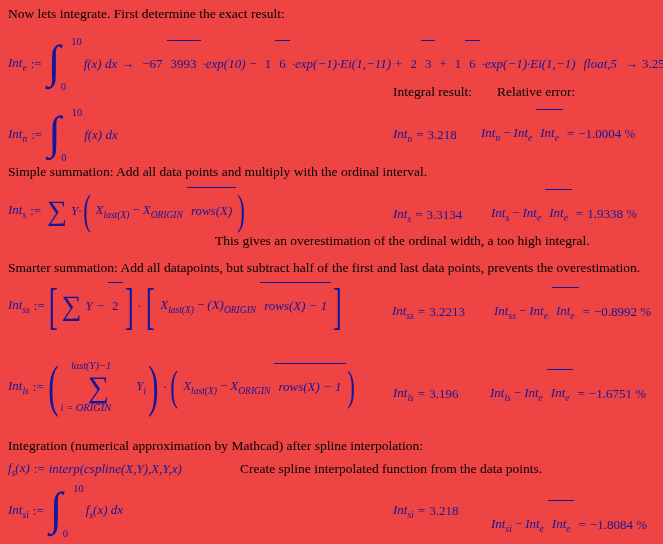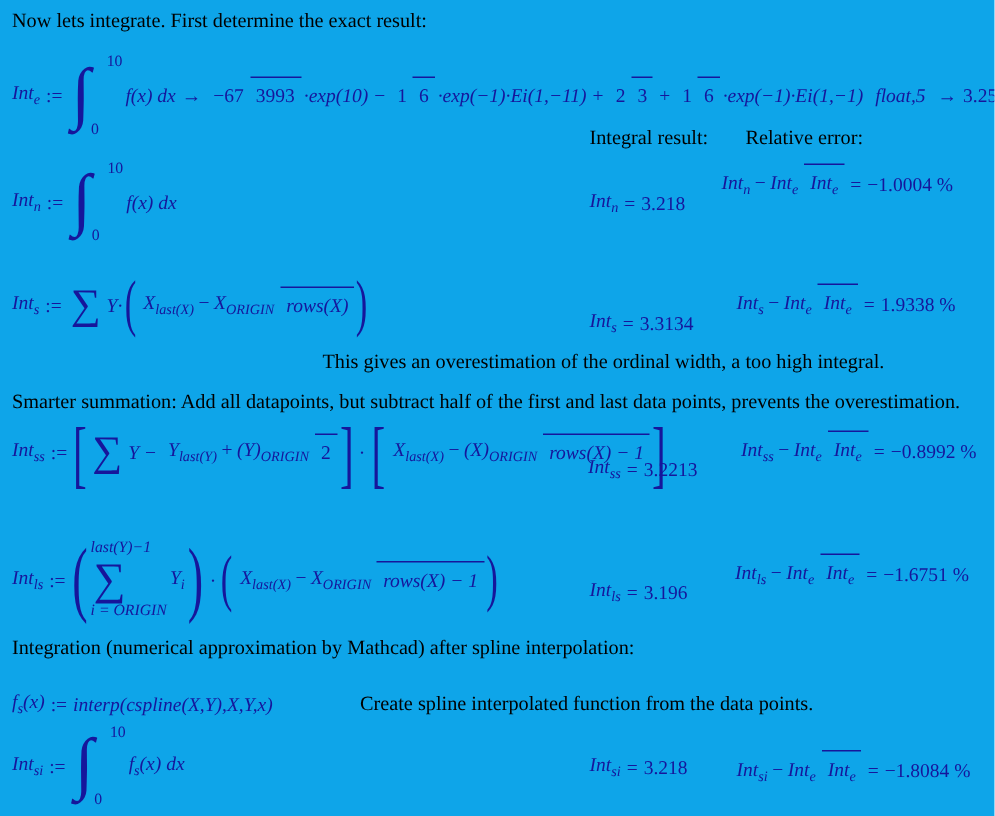--- a/index.html
+++ b/index.html
@@ -1,41 +1,41 @@
 <!DOCTYPE html>
 <html><head>
 <meta charset="utf-8">
 <style>
   html,body { margin:0; padding:0; background:#fff; }
   .page {
-    position:relative; width:663px; height:544px; background:#0ea5e9;
+    position:relative; width:663px; height:544px; background:#ef4444;
     font-family:"Liberation Serif", serif; font-size:13.5px; color:#000;
     overflow:hidden;
   }
   .region { position:absolute; white-space:nowrap; }
   .text { color:#000; }
   .math { font-size:13px; }
   .mrow { display:inline-flex; align-items:center; gap:2px; }
   .mrow i { font-style:italic; }
   .op { padding:0 2px; }
   .val { font-style:normal; }
   sub { font-size:9.5px; font-style:italic; line-height:1; }
   
   .frac { display:inline-flex; flex-direction:row; align-items:center; text-align:center; line-height:1.25; }
   .frac .num { display:block; padding:0 4px; }
-  .frac .den { display:block; padding:4px 4px; border-top:1px solid currentColor; }
+  .frac .den { display:block; padding:15px 4px; border-top:1px solid currentColor; }
   .frac .o { margin:0 3px; }
   
   .intg { position:relative; display:inline-block; width:36px; height:56px; font-style:normal; flex:0 0 auto; }
   .intg-sign { position:absolute; left:2px; top:-2px; font-size:46px; line-height:56px; font-style:normal; }
   .intg-up { position:absolute; right:0px; top:0px; font-size:10.5px; font-style:normal; }
   .intg-lo { position:absolute; left:15px; bottom:0px; font-size:10.5px; font-style:normal; }
   
   .sum { font-size:28px; font-style:normal; line-height:1; padding:0 2px; }
-  .sumlim { display:inline-flex; flex-direction:column; align-items:flex-start; line-height:1.1; }
+  .sumlim { display:inline-flex; flex-direction:column; align-items:flex-end; line-height:1.1; }
   .sumlim .lim { font-size:10.5px; font-style:italic; }
   .sumlim .sum { font-size:30px; }
   
   .fence { display:inline-block; font-style:normal; font-weight:100; line-height:.8;
            transform:scaleX(.55); transform-origin:center; margin:0 -4px; }
   .f42 { font-size:42px; } .f50 { font-size:50px; } .f56 { font-size:56px; }
 </style>
 </head>
 <body>
 
@@ -115,20 +115,21 @@
         </span>
         <span class="den">
           <i>Int</i><sub>e</sub>
         </span>
       </span>
       <span class="op">=</span>
       <span class="val">−1.0004 %</span>
     </span>
   </div>
 
+  <div class="region text" style="left: 8px; top: 164px; color: rgb(0, 0, 0);">Simple summation: Add all data points and multiply with the ordinal interval.</div>
 
   <div class="region math" style="left: 8px; top: 187px; color: rgb(22, 22, 155);">
     <span class="mrow">
       <span><i>Int</i><sub>s</sub></span>
       <span class="op">:=</span>
       <span class="sum">∑</span>
       <i>Y·</i>
       <span class="fence f42">(</span>
       <span class="frac">
         <span class="num">
@@ -169,23 +170,20 @@
 
   <div class="region math" style="left: 8px; top: 282px; color: rgb(22, 22, 155);">
     <span class="mrow">
       <span><i>Int</i><sub>ss</sub></span>
       <span class="op">:=</span>
       <span class="fence f50">[</span>
       <span class="sum">∑</span>
       <i>Y</i>
       <span class="op">−</span>
       <span class="frac">
-        <span class="num">
-          <i>Y</i><sub>last(Y)</sub><span class="o">+</span><i>(Y)</i><sub>ORIGIN</sub>
-        </span>
         <span class="den">2</span>
       </span>
       <span class="fence f50">]</span>
       <span class="op">·</span>
       <span class="fence f50">[</span>
       <span class="frac">
         <span class="num">
           <i>X</i><sub>last(X)</sub><span class="o">−</span><i>(X)</i><sub>ORIGIN</sub>
         </span>
         <span class="den"><i>rows(X) − 1</i></span>
@@ -221,21 +219,21 @@
   <div class="region math" style="left: 8px; top: 360px; color: rgb(22, 22, 155);">
     <span class="mrow">
       <span><i>Int</i><sub>ls</sub></span>
       <span class="op">:=</span>
       <span class="fence f56">(</span>
       <span class="sumlim">
         <span class="lim">last(Y)−1</span>
         <span class="sum">∑</span>
         <span class="lim">i = ORIGIN</span>
       </span>
-      <span style="margin-left:0"><i>Y</i><sub>i</sub></span>
+      <span style="margin-left:23px"><i>Y</i><sub>i</sub></span>
       <span class="fence f56">)</span>
       <span class="op">·</span>
       <span class="fence f42">(</span>
       <span class="frac">
         <span class="num">
           <i>X</i><sub>last(X)</sub><span class="o">−</span><i>X</i><sub>ORIGIN</sub>
         </span>
         <span class="den"><i>rows(X) − 1</i></span>
       </span>
       <span class="fence f42">)</span>
@@ -258,21 +256,21 @@
         </span>
         <span class="den">
           <i>Int</i><sub>e</sub>
         </span>
       </span>
       <span class="op">=</span>
       <span class="val">−1.6751 %</span>
     </span>
   </div>
 
-  <div class="region text" style="left: 8px; top: 424px; color: rgb(0, 0, 0);">Integration (numerical approximation by Mathcad) after spline interpolation:</div>
+  <div class="region text" style="left: 8px; top: 438px; color: rgb(0, 0, 0);">Integration (numerical approximation by Mathcad) after spline interpolation:</div>
 
   <div class="region math" style="left: 8px; top: 460px; color: rgb(22, 22, 155);">
     <span class="mrow">
       <span><i>f</i><sub>s</sub><i>(x)</i></span>
       <span class="op">:=</span>
       <i>interp(cspline(X,Y),X,Y,x)</i>
     </span>
   </div>
   <div class="region text" style="left: 240px; top: 461px; color: rgb(0, 0, 0);">Create spline interpolated function from the data points.</div>
 

